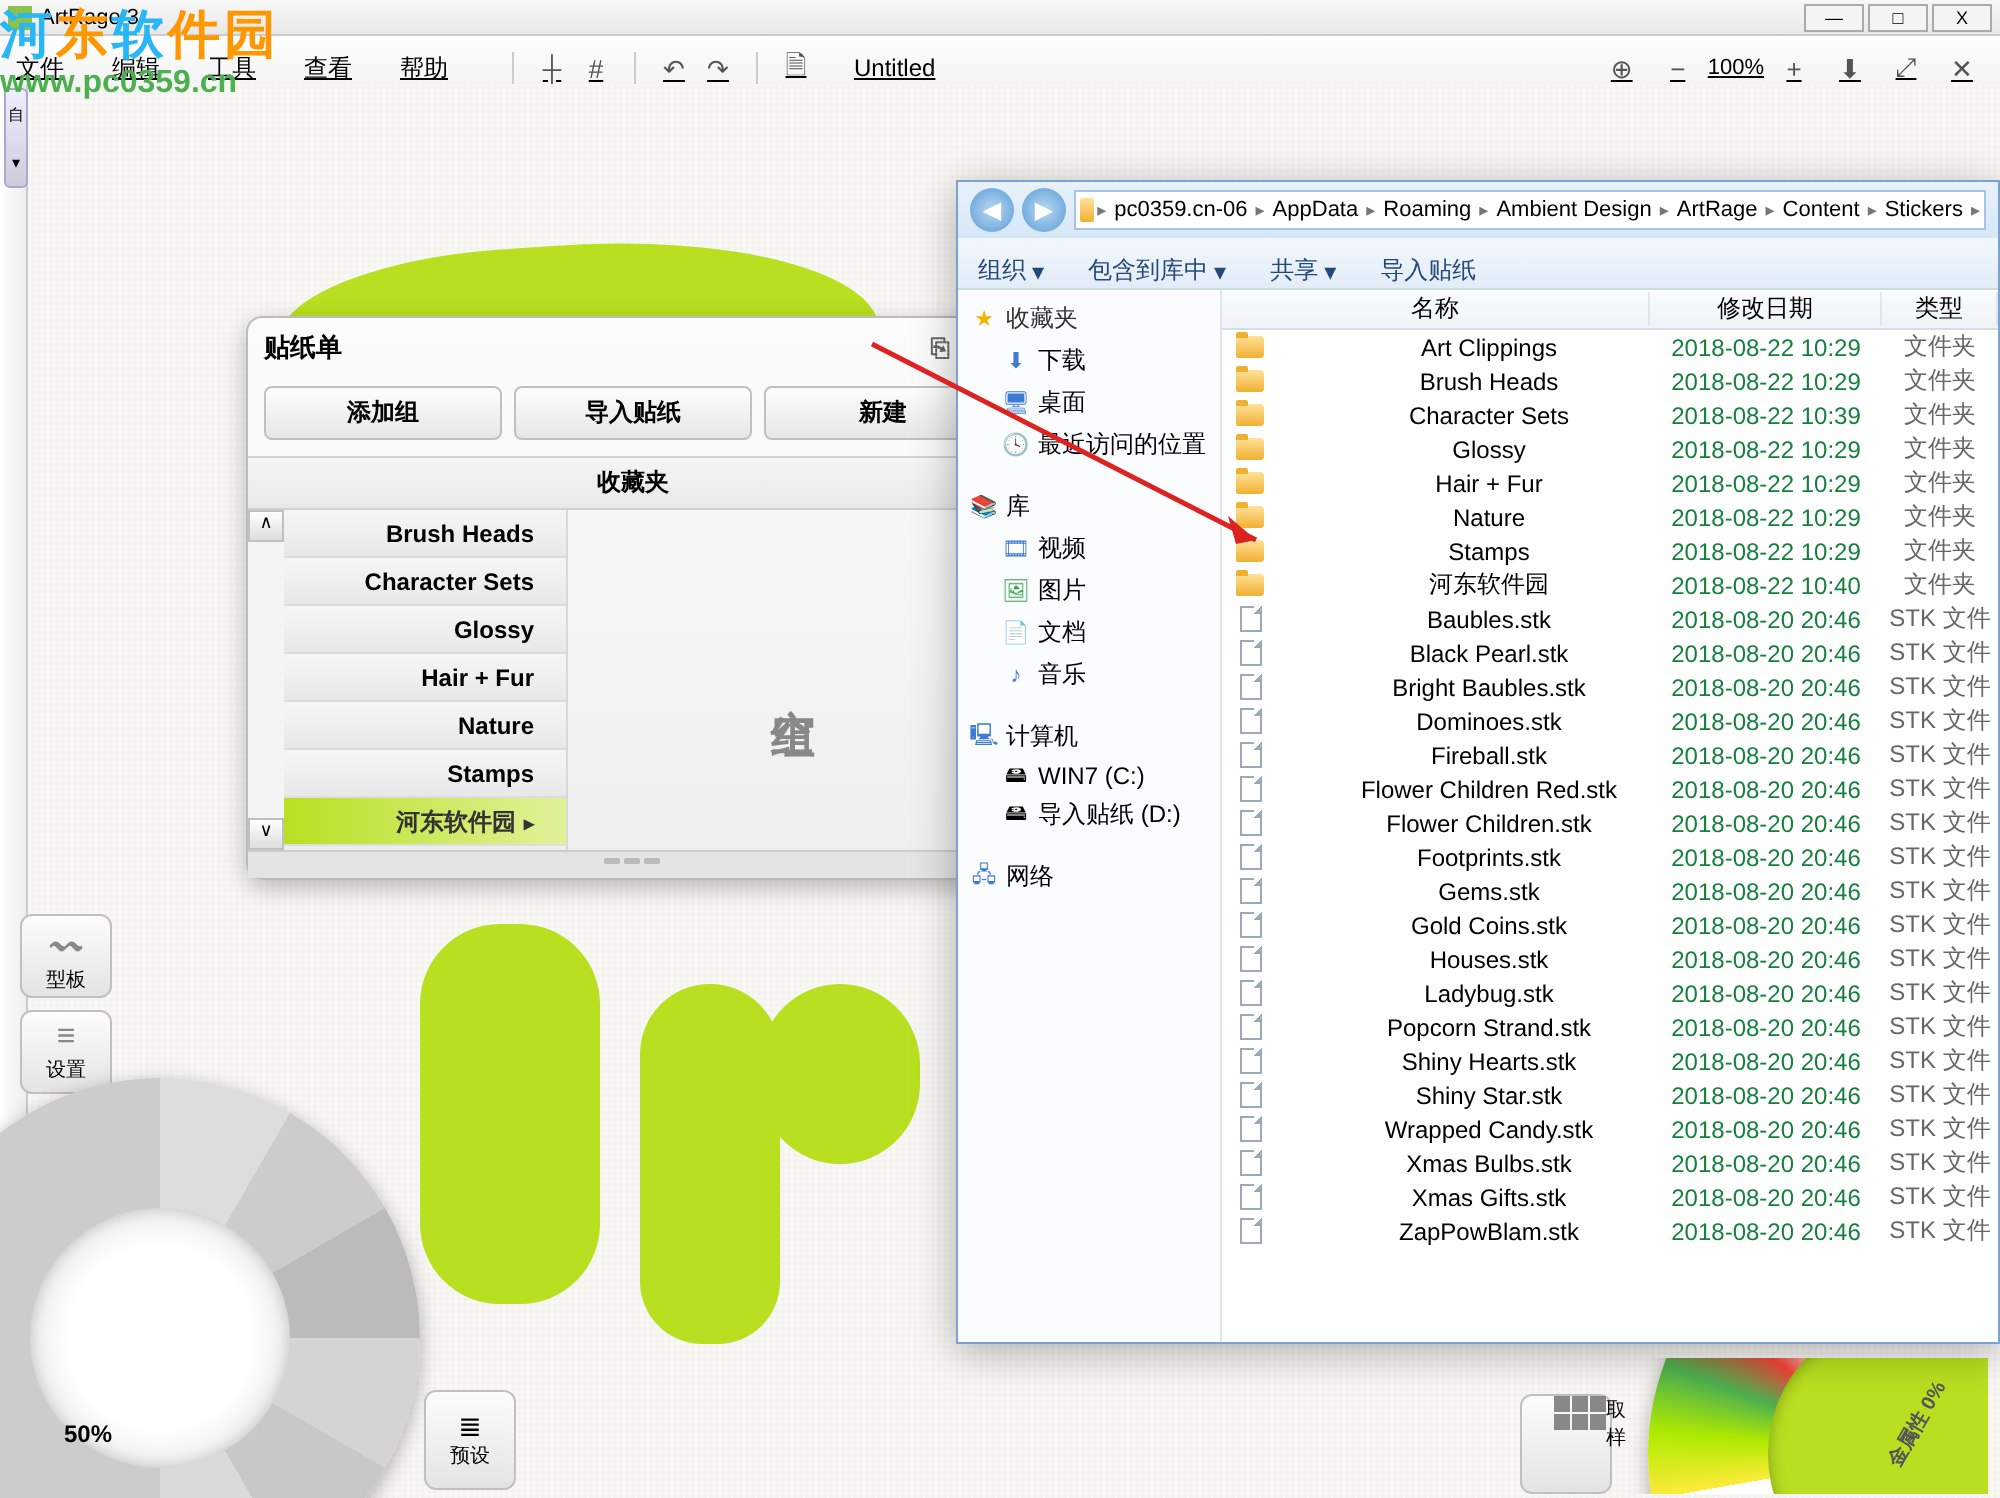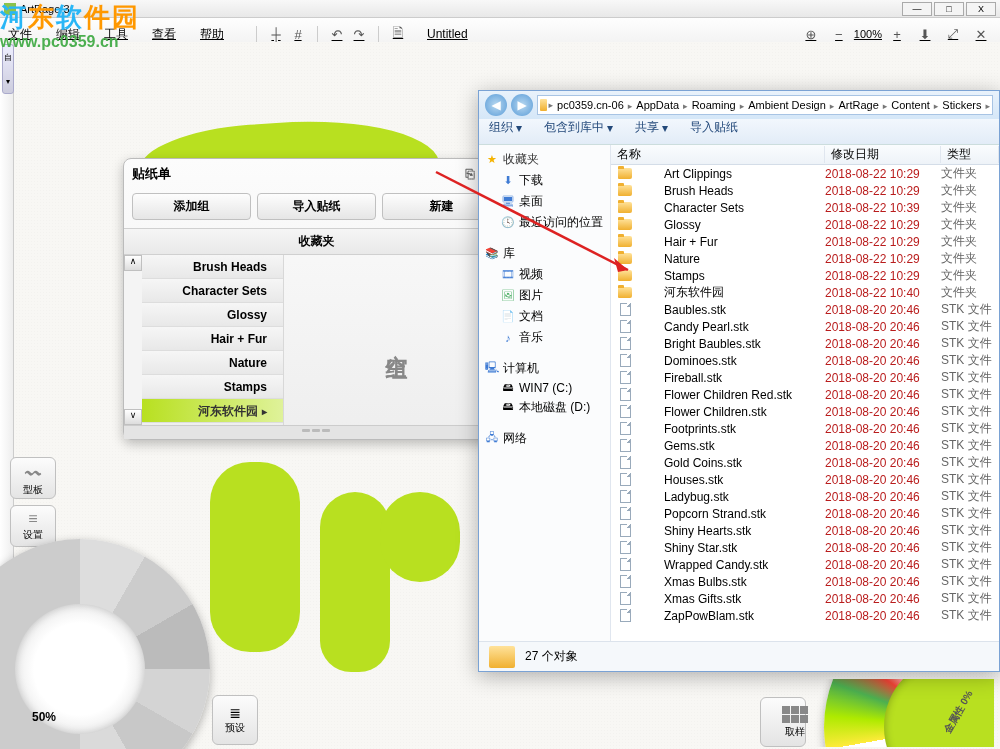--- a/index.html
+++ b/index.html
@@ -69,60 +69,60 @@
 
 .wheel-wrap { position:absolute; left:0; bottom:0; width:210px; height:200px; }
 .wheel { position:absolute; left:-50px; bottom:-50px; width:260px; height:260px; border-radius:50%; background: conic-gradient(#ddd 0 30deg,#ccc 30deg 60deg,#bbb 60deg 90deg,#d4d4d4 90deg 120deg,#c8c8c8 120deg 150deg,#dadada 150deg 180deg,#ccc 180deg 360deg); box-shadow: 0 3px 10px rgba(0,0,0,0.3); }
 .wheel::after { content:""; position:absolute; left:50%; top:50%; width:130px; height:130px; border-radius:50%; background:radial-gradient(#fff 0 50%, #eee 70%); transform:translate(-50%,-50%); box-shadow: inset 0 0 8px rgba(0,0,0,0.2);}
 .wheel-center { position:absolute; left:32px; bottom:25px; font-size:12px; font-weight:bold; z-index:2;}
 .preset-box { position:absolute; left:212px; bottom:4px; width:46px; height:50px; background:linear-gradient(#fcfcfc,#e4e4e4); border:1px solid #c0c0c0; border-radius:6px; display:flex; flex-direction:column; align-items:center; justify-content:center; font-size:10px; cursor:pointer;}
 .preset-box .icn{ font-size:14px; }
 
 
 .rtools { position:absolute; right:6px; bottom:2px; display:flex; align-items:flex-end; gap:8px; }
-.swatch-box { width:46px; height:50px; background:linear-gradient(#fcfcfc,#e4e4e4); border:1px solid #c0c0c0; border-radius:6px; display:flex; flex-direction:column; align-items:center; justify-content:center; font-size:10px; cursor:pointer;padding-left:24px;}
+.swatch-box { width:46px; height:50px; background:linear-gradient(#fcfcfc,#e4e4e4); border:1px solid #c0c0c0; border-radius:6px; display:flex; align-items:flex-start; justify-content:center; font-size:10px; cursor:pointer;padding-left:24px;}
 .swatch-grid { display:grid; grid-template-columns:repeat(3,8px); grid-template-rows:repeat(2,8px); gap:1px; margin-bottom:2px;}
 .swatch-grid span{ background:#888;}
 .color-arc { width:180px; height:68px; position:relative; overflow:hidden; }
 .color-arc .arc { position:absolute; right:-90px; bottom:-110px; width:260px; height:260px; border-radius:50%; background: conic-gradient(from 260deg, #ffeb3b, #aeea00, #4caf50, #f44336, #ffffff 60deg 360deg); box-shadow: 0 3px 10px rgba(0,0,0,0.3); }
 .color-arc .arc::after{ content:""; position:absolute; left:50%; top:50%; width:140px; height:140px; border-radius:50%; background:#b8e020; transform:translate(-50%,-50%); box-shadow: inset 0 0 8px rgba(0,0,0,0.3);}
 .arc-label { position:absolute; right:12px; bottom:28px; font-size:10px; transform:rotate(-60deg); color:#555; font-weight:bold; }
 
 
 .explorer { position: absolute; left: 478px; top: 90px; width: 522px; height: 582px; background: #fff; border: 1px solid #7aa2d4; box-shadow: 0 4px 20px rgba(0,0,0,0.3); z-index: 25; display:flex; flex-direction:column; }
 .ex-titlebar { height: 28px; background: linear-gradient(#e9f2fb,#d5e7f8); display:flex; align-items:center; padding:0 6px; font-size:11px; gap:4px; }
 .nav-btn { width:22px; height:22px; border-radius:50%; background:radial-gradient(#b8d8f0,#5a9cd8); color:#fff; display:flex; align-items:center; justify-content:center; font-size:12px; cursor:pointer; }
 .crumb-bar { flex:1; background:#fff; border:1px solid #a8c4e4; height:20px; display:flex; align-items:center; padding:0 2px; overflow:hidden; }
 .crumb { padding:0 4px; cursor:pointer; white-space:nowrap; }
 .crumb-sep { font-size:9px; color:#777; }
 .folder-ico-sm { width:14px; height:12px; background:linear-gradient(#ffe29a,#f0b030); border-radius:1px; display:inline-block; margin-right:2px; }
-.ex-toolbar { height:26px; background:linear-gradient(#f2f7fd,#e2ecf7); border-bottom:1px solid #cdd; display:flex; align-items:flex-start; padding:0 10px; font-size:12px; gap:22px; }
+.ex-toolbar { height:26px; background:linear-gradient(#f2f7fd,#e2ecf7); border-bottom:1px solid #cdd; display:flex; align-items:flex-end; padding:0 10px; font-size:12px; gap:22px; }
 .ex-toolbar .tb { cursor:pointer; color:#23497a; display:flex; align-items:center; gap:3px;}
 .ex-body { flex:1; display:flex; overflow:hidden; }
 .ex-side { width:132px; background:#fbfcfd; border-right:1px solid #e0e6ef; padding:4px 0; font-size:12px; overflow:hidden; }
 .ex-side .grp-h { padding:2px 6px; display:flex; align-items:center; gap:4px; cursor:pointer; }
 .ex-side .grp-h.star { color:#333; }
 .ex-side .sub { padding:2px 6px 2px 22px; display:flex; align-items:center; gap:4px; cursor:pointer; }
 .ex-side .sep { height:10px; }
 .sico { width:14px; height:14px; display:inline-flex; align-items:center; justify-content:center; font-size:11px;}
 .star-ico{ color:#f5b301; }
 .blue-ico{ color:#3f7bd4; }
 .green-ico{ color:#3aa655; }
 
-.ex-list { flex:1; display:flex; flex-direction:column; font-size:12px; }
+.ex-list { flex:1; display:flex; flex-direction:column; font-size:12px;text-align:center; }
 .ex-cols { display:flex; background:linear-gradient(#fafcfe,#eef3f8); border-bottom:1px solid #d4dde8; height:20px; align-items:center; }
 .ex-cols .col { padding:0 6px; border-right:1px solid #e0e6ef; }
 .col-name { flex:1; }
 .col-date { width:116px; }
 .col-type { width:58px; }
 .ex-items { flex:1; overflow:auto; }
 .ex-row { display:flex; align-items:center; height:17px; padding:0 0 0 6px; cursor:pointer; }
 .ex-row .ico { width:16px; display:flex; justify-content:center; }
 .ex-row .nm { flex:1; white-space:nowrap; overflow:hidden; text-overflow:ellipsis;padding-left:31px; }
-.ex-row .dt { width:116px; color:#b91c1c; }
+.ex-row .dt { width:116px; color:#15803d; }
 .ex-row .tp { width:58px; color:#666; }
 .folder-ico { width:14px; height:11px; background:linear-gradient(#ffe29a,#f0b030); border-radius:1px 2px 2px 1px; position:relative;}
 .folder-ico::before{ content:""; position:absolute; top:-2px; left:0; width:6px; height:3px; background:#f0b030; border-radius:1px 1px 0 0;}
 .file-ico { width:11px; height:13px; background:#fff; border:1px solid #9ab; position:relative;}
 .file-ico::before{ content:""; position:absolute; right:-1px; top:-1px; width:4px; height:4px; background:linear-gradient(135deg,#fff 50%,#9ab 50%);}
 
 .ex-status { height:30px; border-top:1px solid #dce3ec; display:flex; align-items:center; padding:0 10px; font-size:12px; gap:10px; background:#f5f8fb;}
 .big-folder { width:26px; height:22px; background:linear-gradient(#ffe29a,#f0b030); border-radius:2px; }
 
 
@@ -335,21 +335,21 @@
       <div class="grp-h">
           <span class="sico blue-ico">🖳</span>
           <span>计算机</span>
         </div>
       <div class="sub">
           <span class="sico">🖴</span>
           <span>WIN7 (C:)</span>
         </div>
       <div class="sub">
           <span class="sico">🖴</span>
-          <span>本地磁盘 (D:)</span>
+          <span>导入贴纸 (D:)</span>
         </div>
       <div class="sep"></div>
       <div class="grp-h">
           <span class="sico blue-ico">🖧</span>
           <span>网络</span>
         </div>
     </div>
     <div class="ex-list">
       <div class="ex-cols">
         <div class="col col-name">名称</div>
@@ -426,21 +426,21 @@
               <span class="file-ico"></span>
             </span>
             <span class="nm">Baubles.stk</span>
             <span class="dt">2018-08-20 20:46</span>
             <span class="tp">STK 文件</span>
           </div>
           <div class="ex-row">
             <span class="ico">
               <span class="file-ico"></span>
             </span>
-            <span class="nm">Candy Pearl.stk</span>
+            <span class="nm">Black Pearl.stk</span>
             <span class="dt">2018-08-20 20:46</span>
             <span class="tp">STK 文件</span>
           </div>
           <div class="ex-row">
             <span class="ico">
               <span class="file-ico"></span>
             </span>
             <span class="nm">Bright Baubles.stk</span>
             <span class="dt">2018-08-20 20:46</span>
             <span class="tp">STK 文件</span>
@@ -569,17 +569,13 @@
             <span class="ico">
               <span class="file-ico"></span>
             </span>
             <span class="nm">ZapPowBlam.stk</span>
             <span class="dt">2018-08-20 20:46</span>
             <span class="tp">STK 文件</span>
           </div>
         </div>
     </div>
   </div>
-  <div class="ex-status">
-    <div class="big-folder"></div>
-    <span>27 个对象</span>
-  </div>
 </div>
 
 </body></html>

